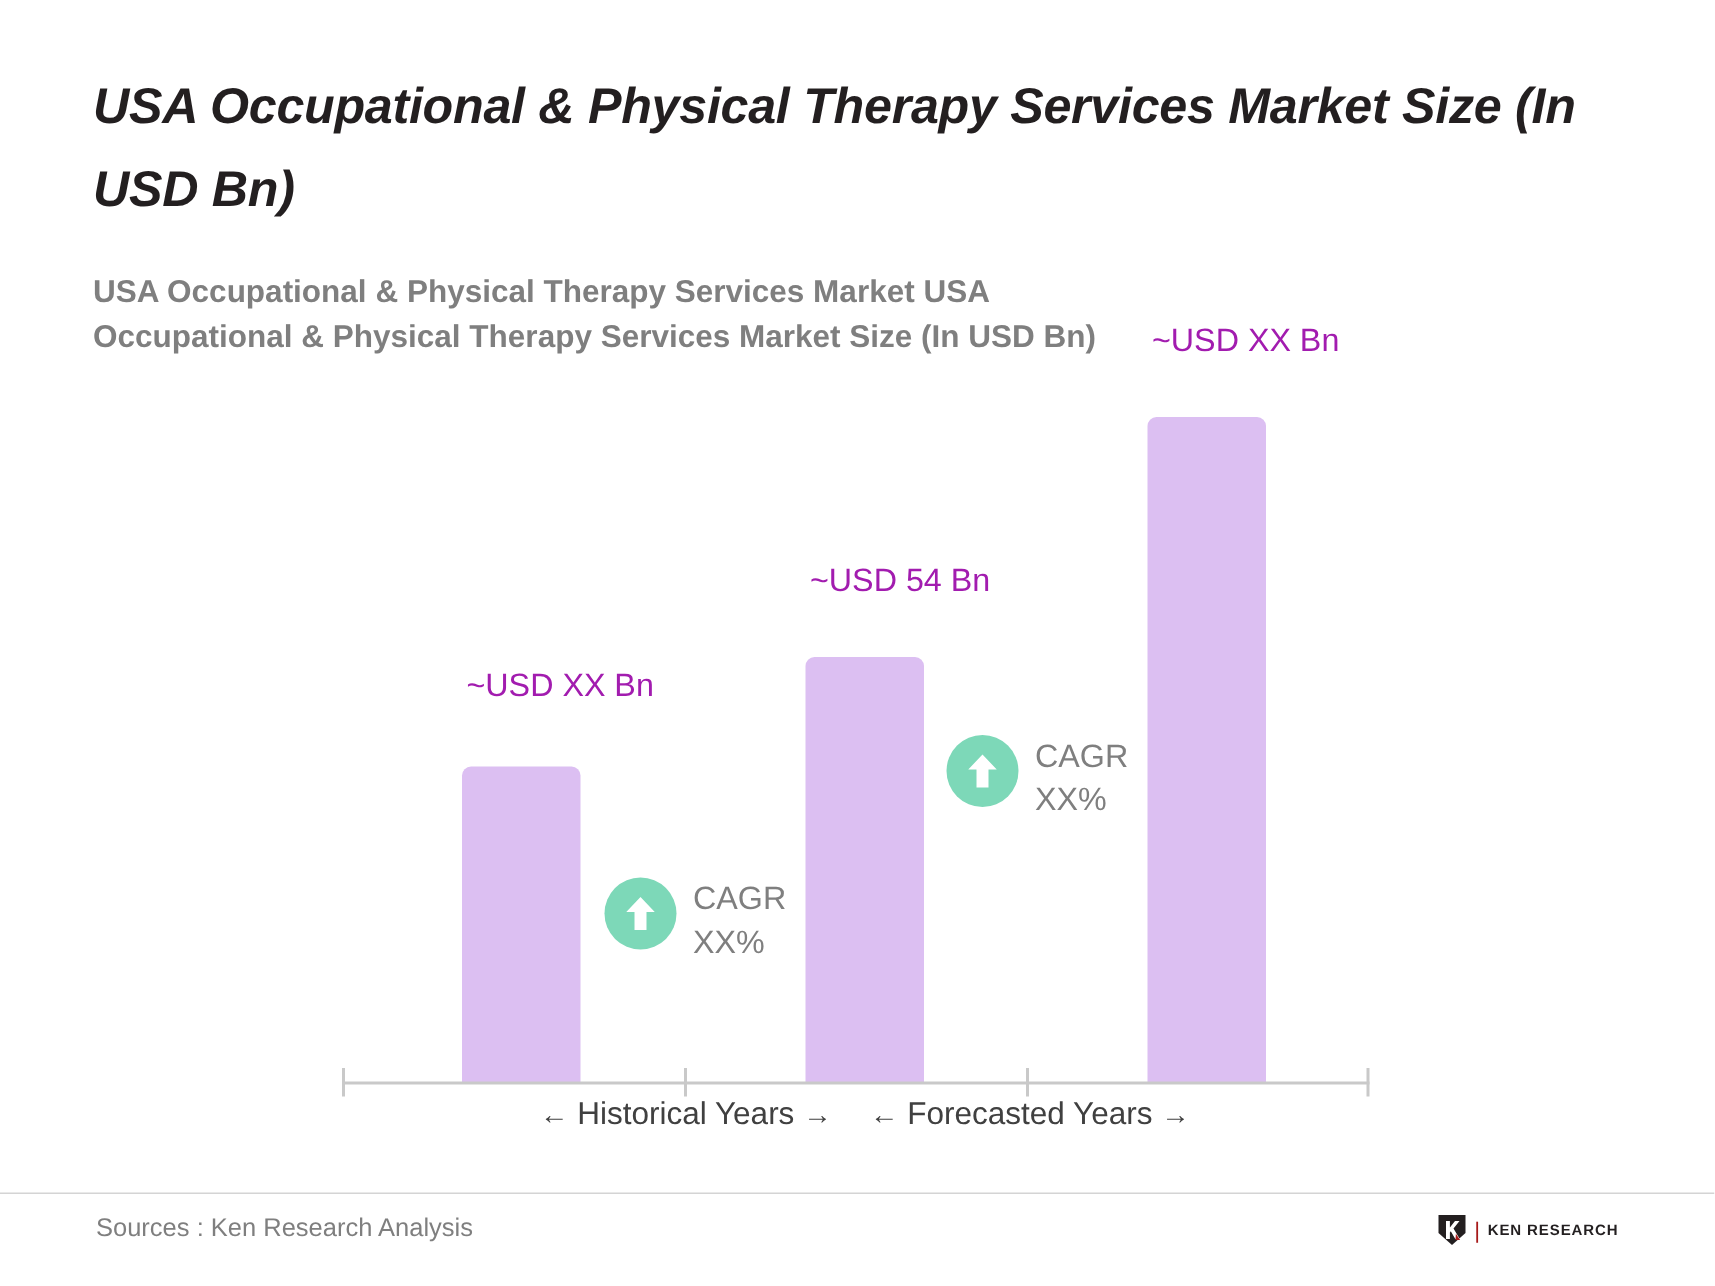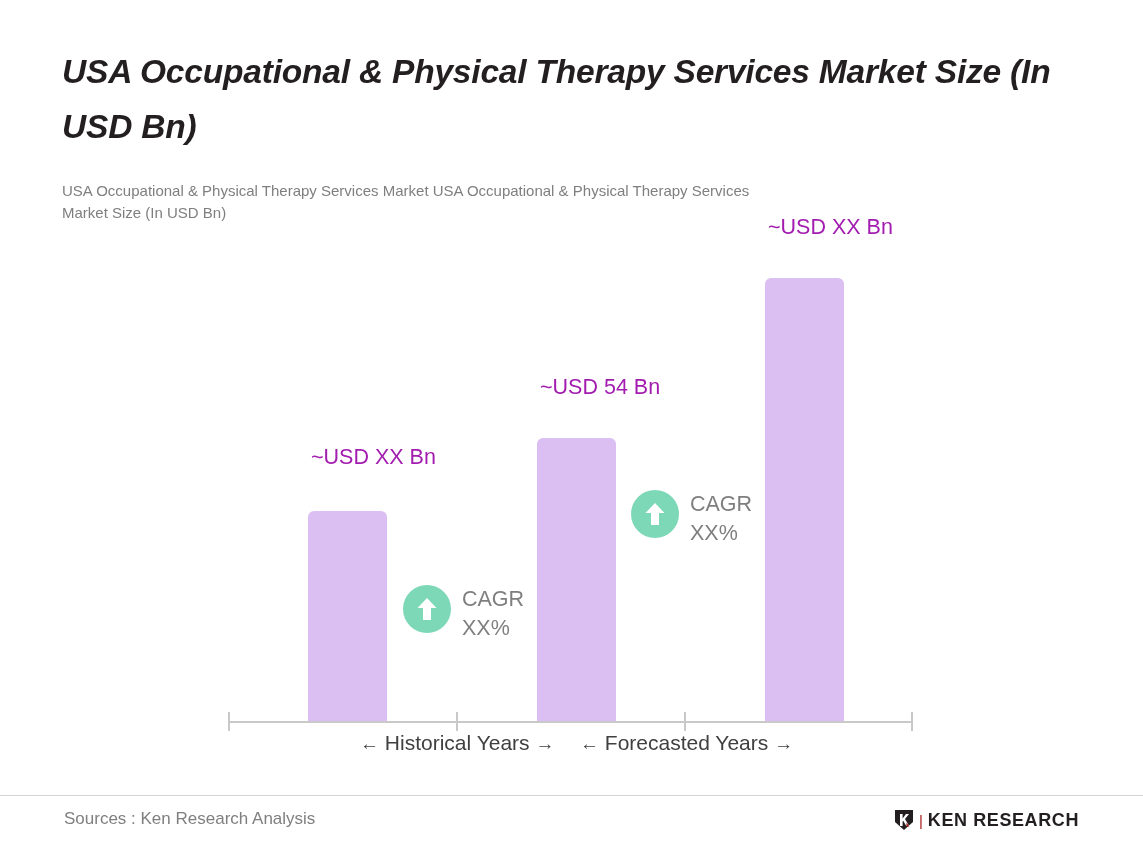--- a/index.html
+++ b/index.html
@@ -12,21 +12,21 @@
   #slide { position: relative; width: 1143px; height: 857px; background: #fff; }
 
   
   #title {
     position: absolute; left: 62px; top: 45px; width: 1000px;
     font-size: 33.5px; font-weight: bold; line-height: 1.63;
     color: #231f20; letter-spacing: -0.2px; font-style: italic;
   }
   #subtitle {
     position: absolute; left: 62px; top: 180px; width: 720px;
-    font-size: 15px; font-weight: normal; line-height: 1.45;
+    font-size: 21px; font-weight: bold; line-height: 1.45;
     color: #7f7f7f;
   }
 
   
   #chart { position: absolute; left: 0; top: 0; width: 1143px; height: 790px; }
 
   .bar {
     position: absolute;
     background: #dcbff2;
     border-radius: 6px 6px 0 0;
@@ -73,21 +73,21 @@
   }
   #source {
     position: absolute; left: 64px; top: 809px;
     font-size: 17px; color: #7f7f7f;
   }
   #logo {
     position: absolute; right: 64px; top: 809px;
     display: flex; align-items: center; gap: 5px;
   }
   #logo-text {
-    font-size: 18px; font-weight: bold; color: #231f20;
+    font-size: 10px; font-weight: bold; color: #231f20;
     letter-spacing: 0.6px;
   }
 </style>
 </head>
 <body>
 
 <div id="slide">
 
   <div id="title">USA Occupational &amp; Physical Therapy Services Market Size (In USD Bn)</div>
   <div id="subtitle">USA Occupational &amp; Physical Therapy Services Market USA Occupational &amp; Physical Therapy Services Market Size (In USD Bn)</div>

